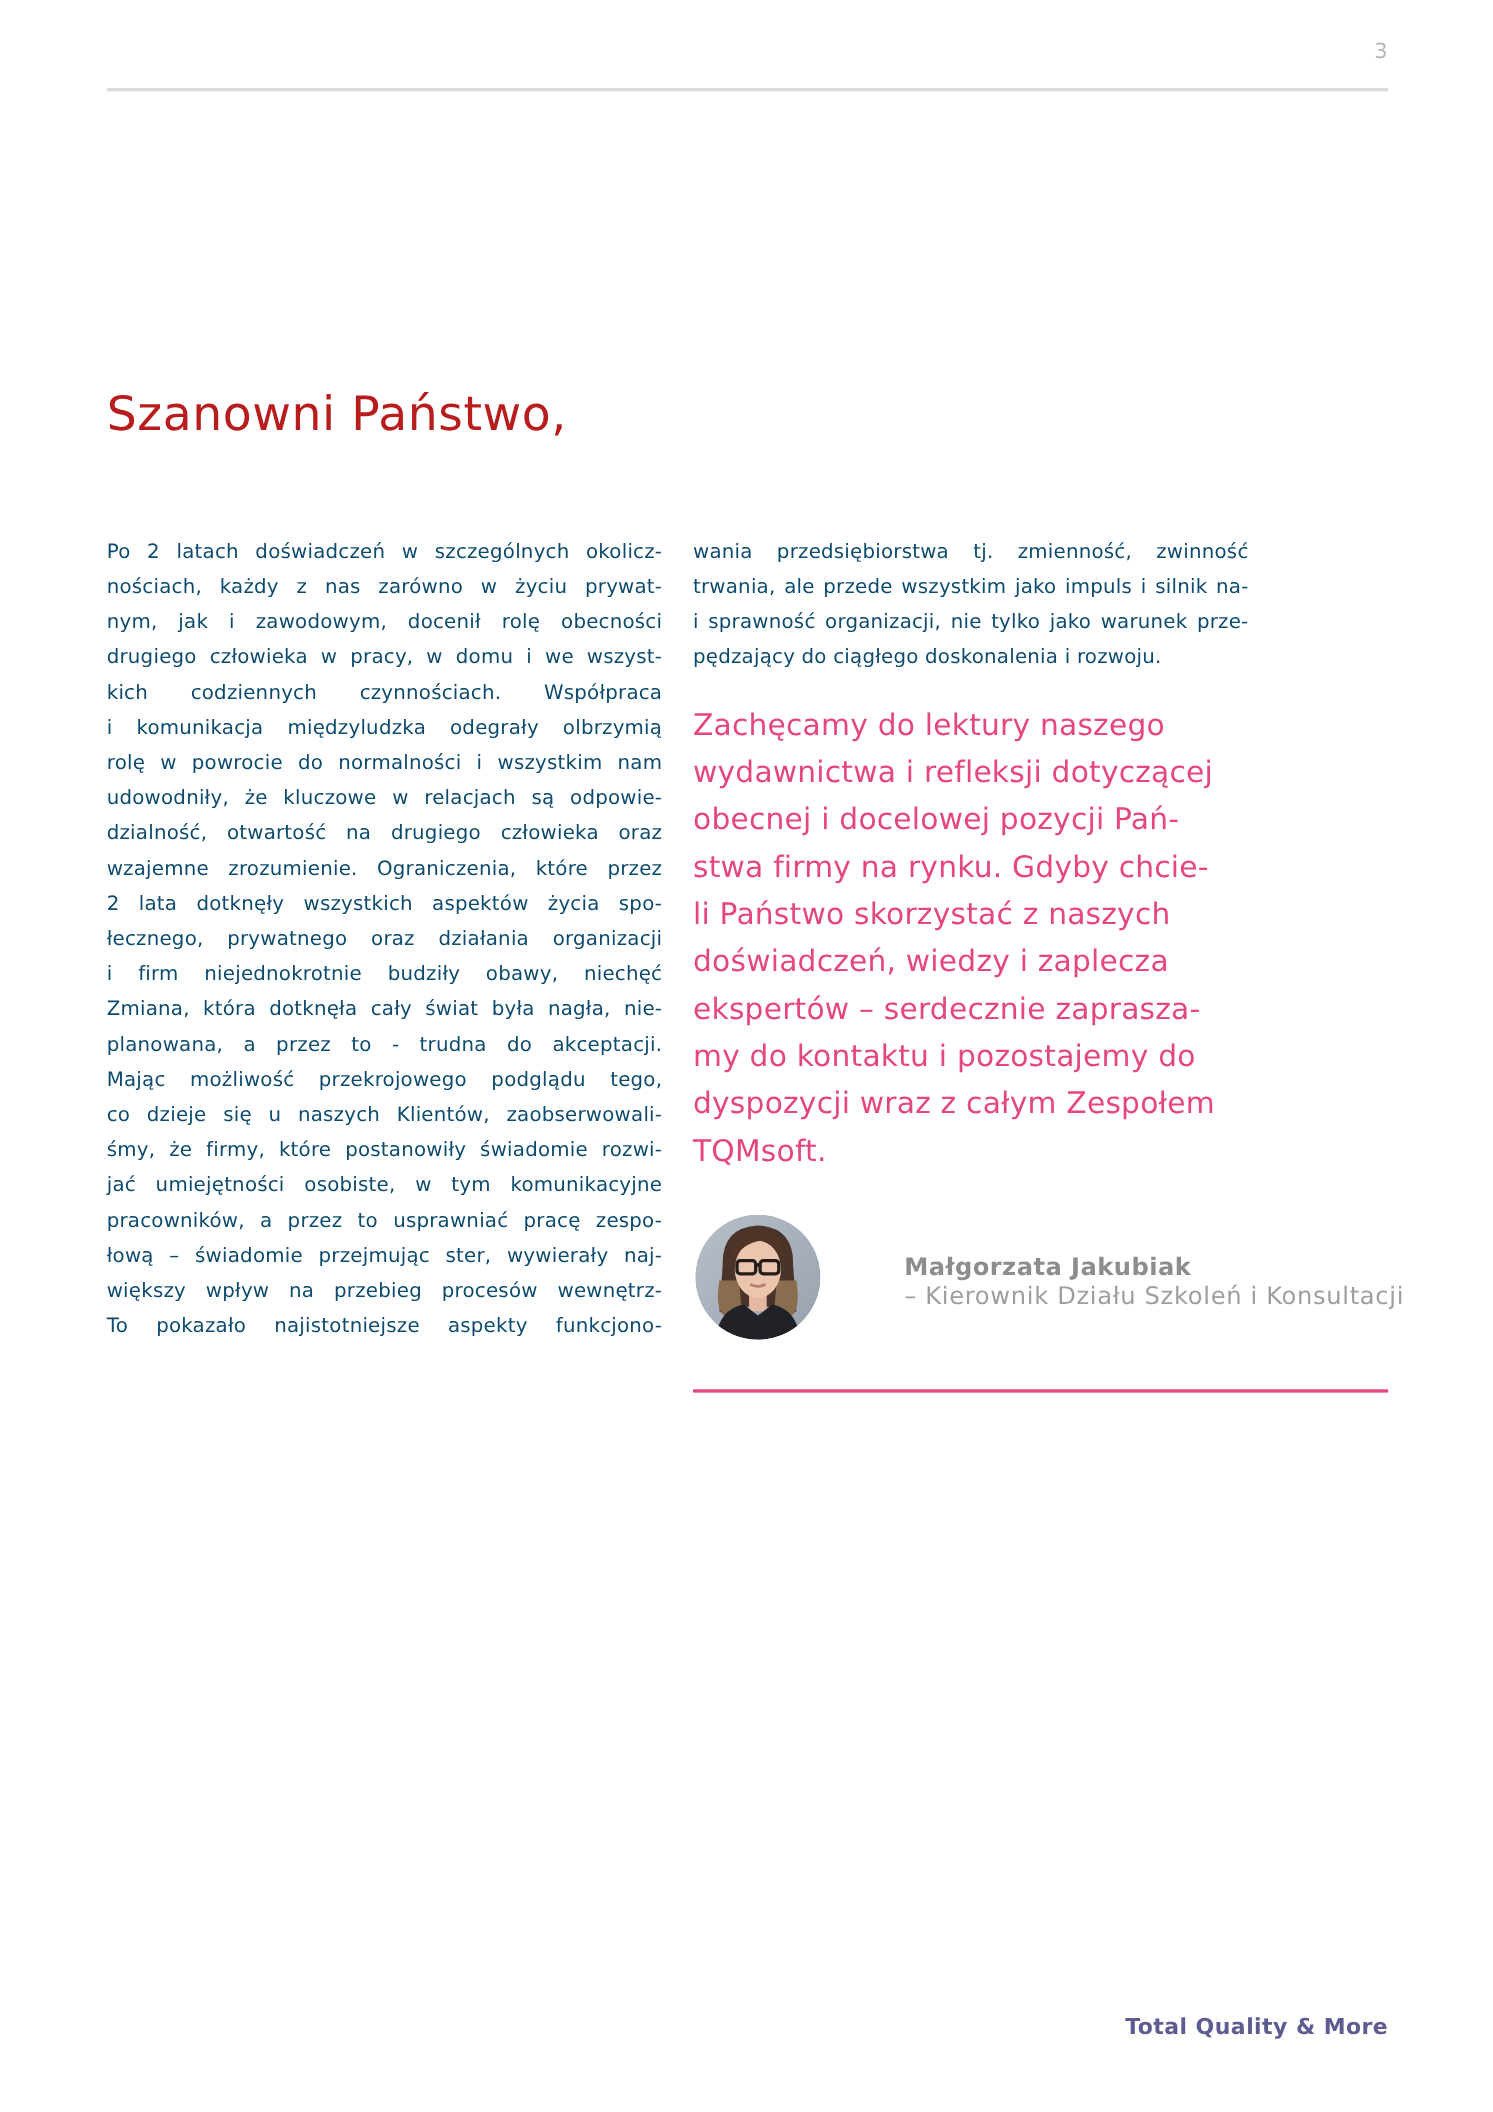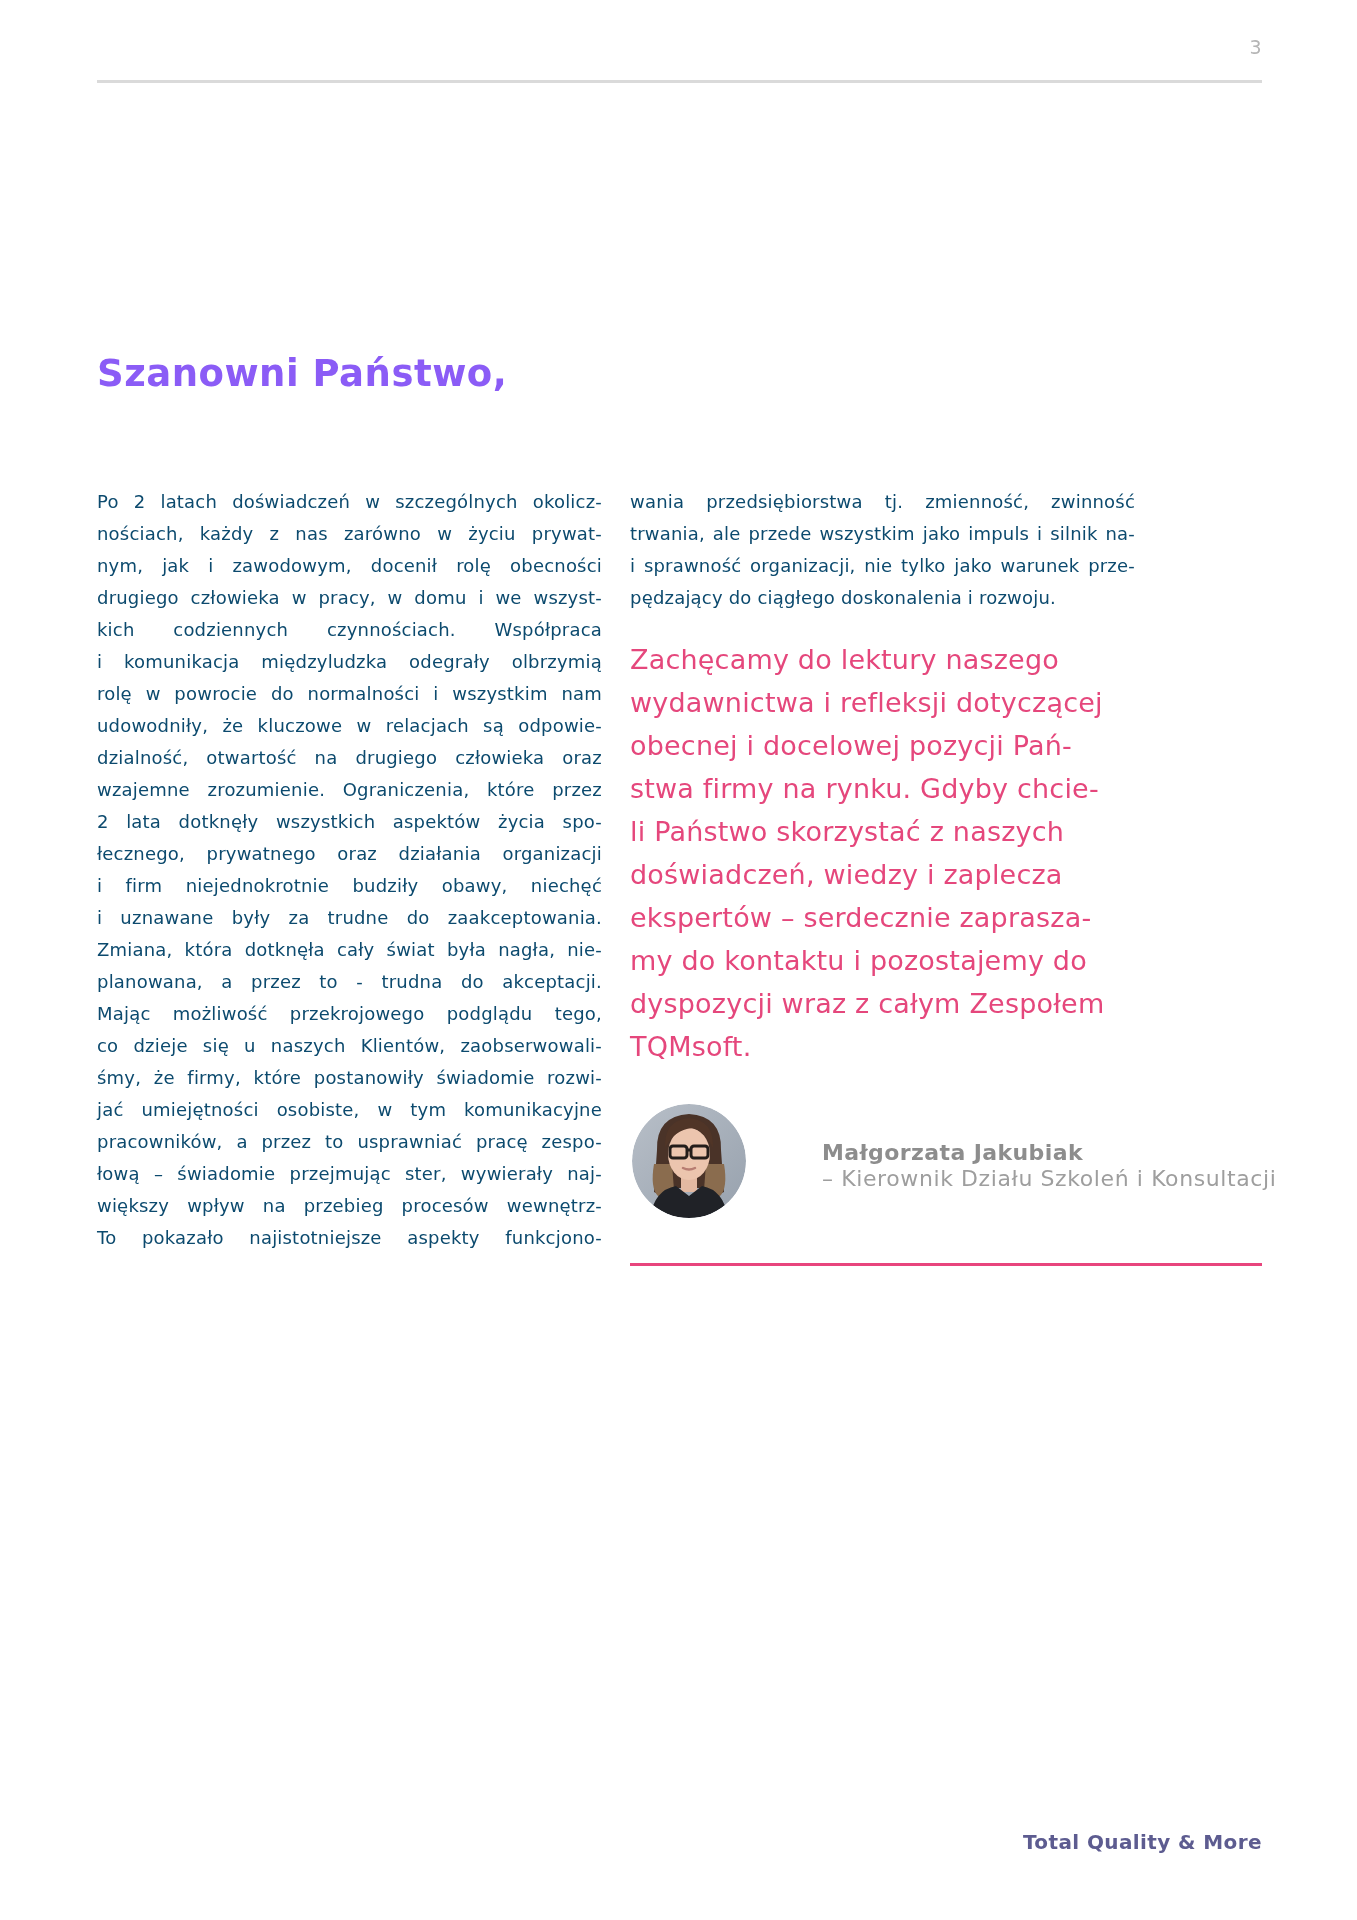--- a/index.html
+++ b/index.html
@@ -25,23 +25,23 @@
     top: 80px;
     width: 1165px;
     height: 3px;
     background: #dadada;
   }
   .heading {
     position: absolute;
     left: 97px;
     top: 352px;
     margin: 0;
-    font-size: 37px;
-    font-weight: bold;
-    color: #8b5cf6;
+    font-size: 43px;
+    font-weight: normal;
+    color: #b91c1c;
     letter-spacing: 0.5px;
   }
   .col {
     position: absolute;
     top: 486px;
     width: 505px;
     font-size: 18px;
     line-height: 32px;
     color: #0c4a6e;
     letter-spacing: 0.2px;
@@ -141,21 +141,20 @@
       <div class="jline">drugiego człowieka w pracy, w domu i we wszyst-</div>
       <div class="jline">kich codziennych czynnościach. Współpraca</div>
       <div class="jline">i komunikacja międzyludzka odegrały olbrzymią</div>
       <div class="jline">rolę w powrocie do normalności i wszystkim nam</div>
       <div class="jline">udowodniły, że kluczowe w relacjach są odpowie-</div>
       <div class="jline">dzialność, otwartość na drugiego człowieka oraz</div>
       <div class="jline">wzajemne zrozumienie. Ograniczenia, które przez</div>
       <div class="jline">2 lata dotknęły wszystkich aspektów życia spo-</div>
       <div class="jline">łecznego, prywatnego oraz działania organizacji</div>
       <div class="jline">i firm niejednokrotnie budziły obawy, niechęć</div>
-      <div class="jline">i uznawane były za trudne do zaakceptowania.</div>
       <div class="jline">Zmiana, która dotknęła cały świat była nagła, nie-</div>
       <div class="jline">planowana, a przez to - trudna do akceptacji.</div>
       <div class="jline">Mając możliwość przekrojowego podglądu tego,</div>
       <div class="jline">co dzieje się u naszych Klientów, zaobserwowali-</div>
       <div class="jline">śmy, że firmy, które postanowiły świadomie rozwi-</div>
       <div class="jline">jać umiejętności osobiste, w tym komunikacyjne</div>
       <div class="jline">pracowników, a przez to usprawniać pracę zespo-</div>
       <div class="jline">łową – świadomie przejmując ster, wywierały naj-</div>
       <div class="jline">większy wpływ na przebieg procesów wewnętrz-</div>
       <div class="jline last-line">To pokazało najistotniejsze aspekty funkcjono-</div>

